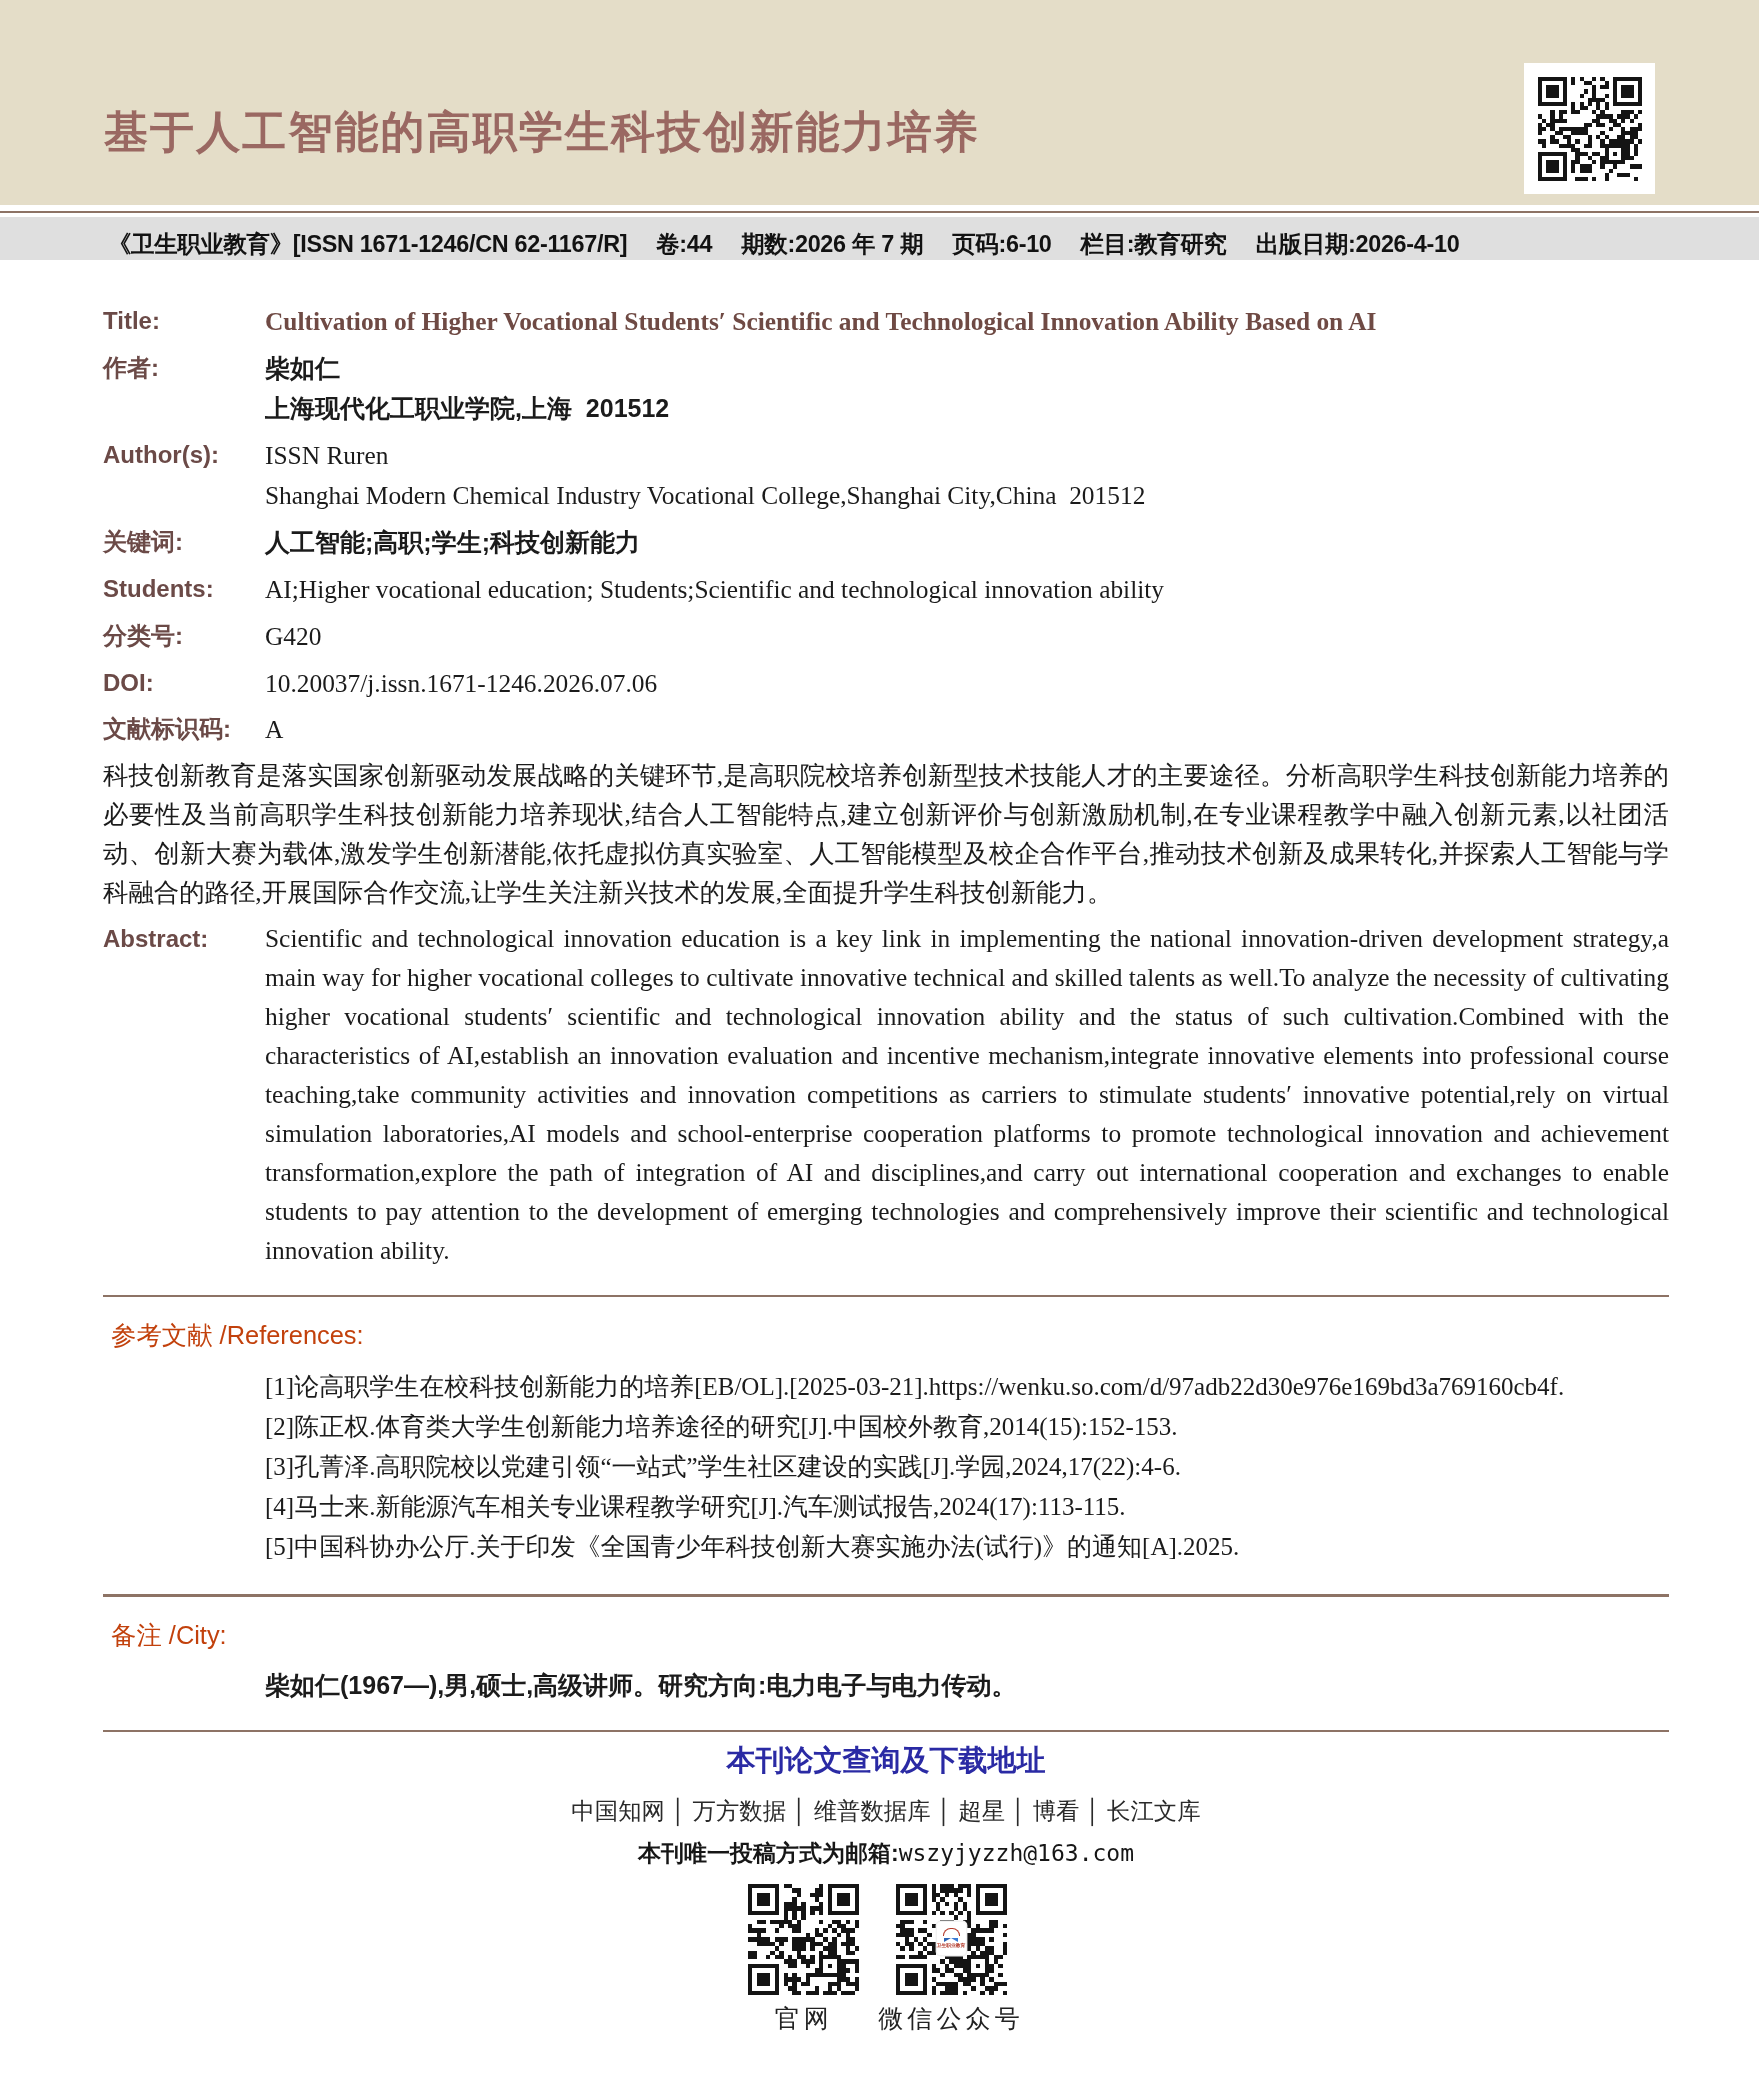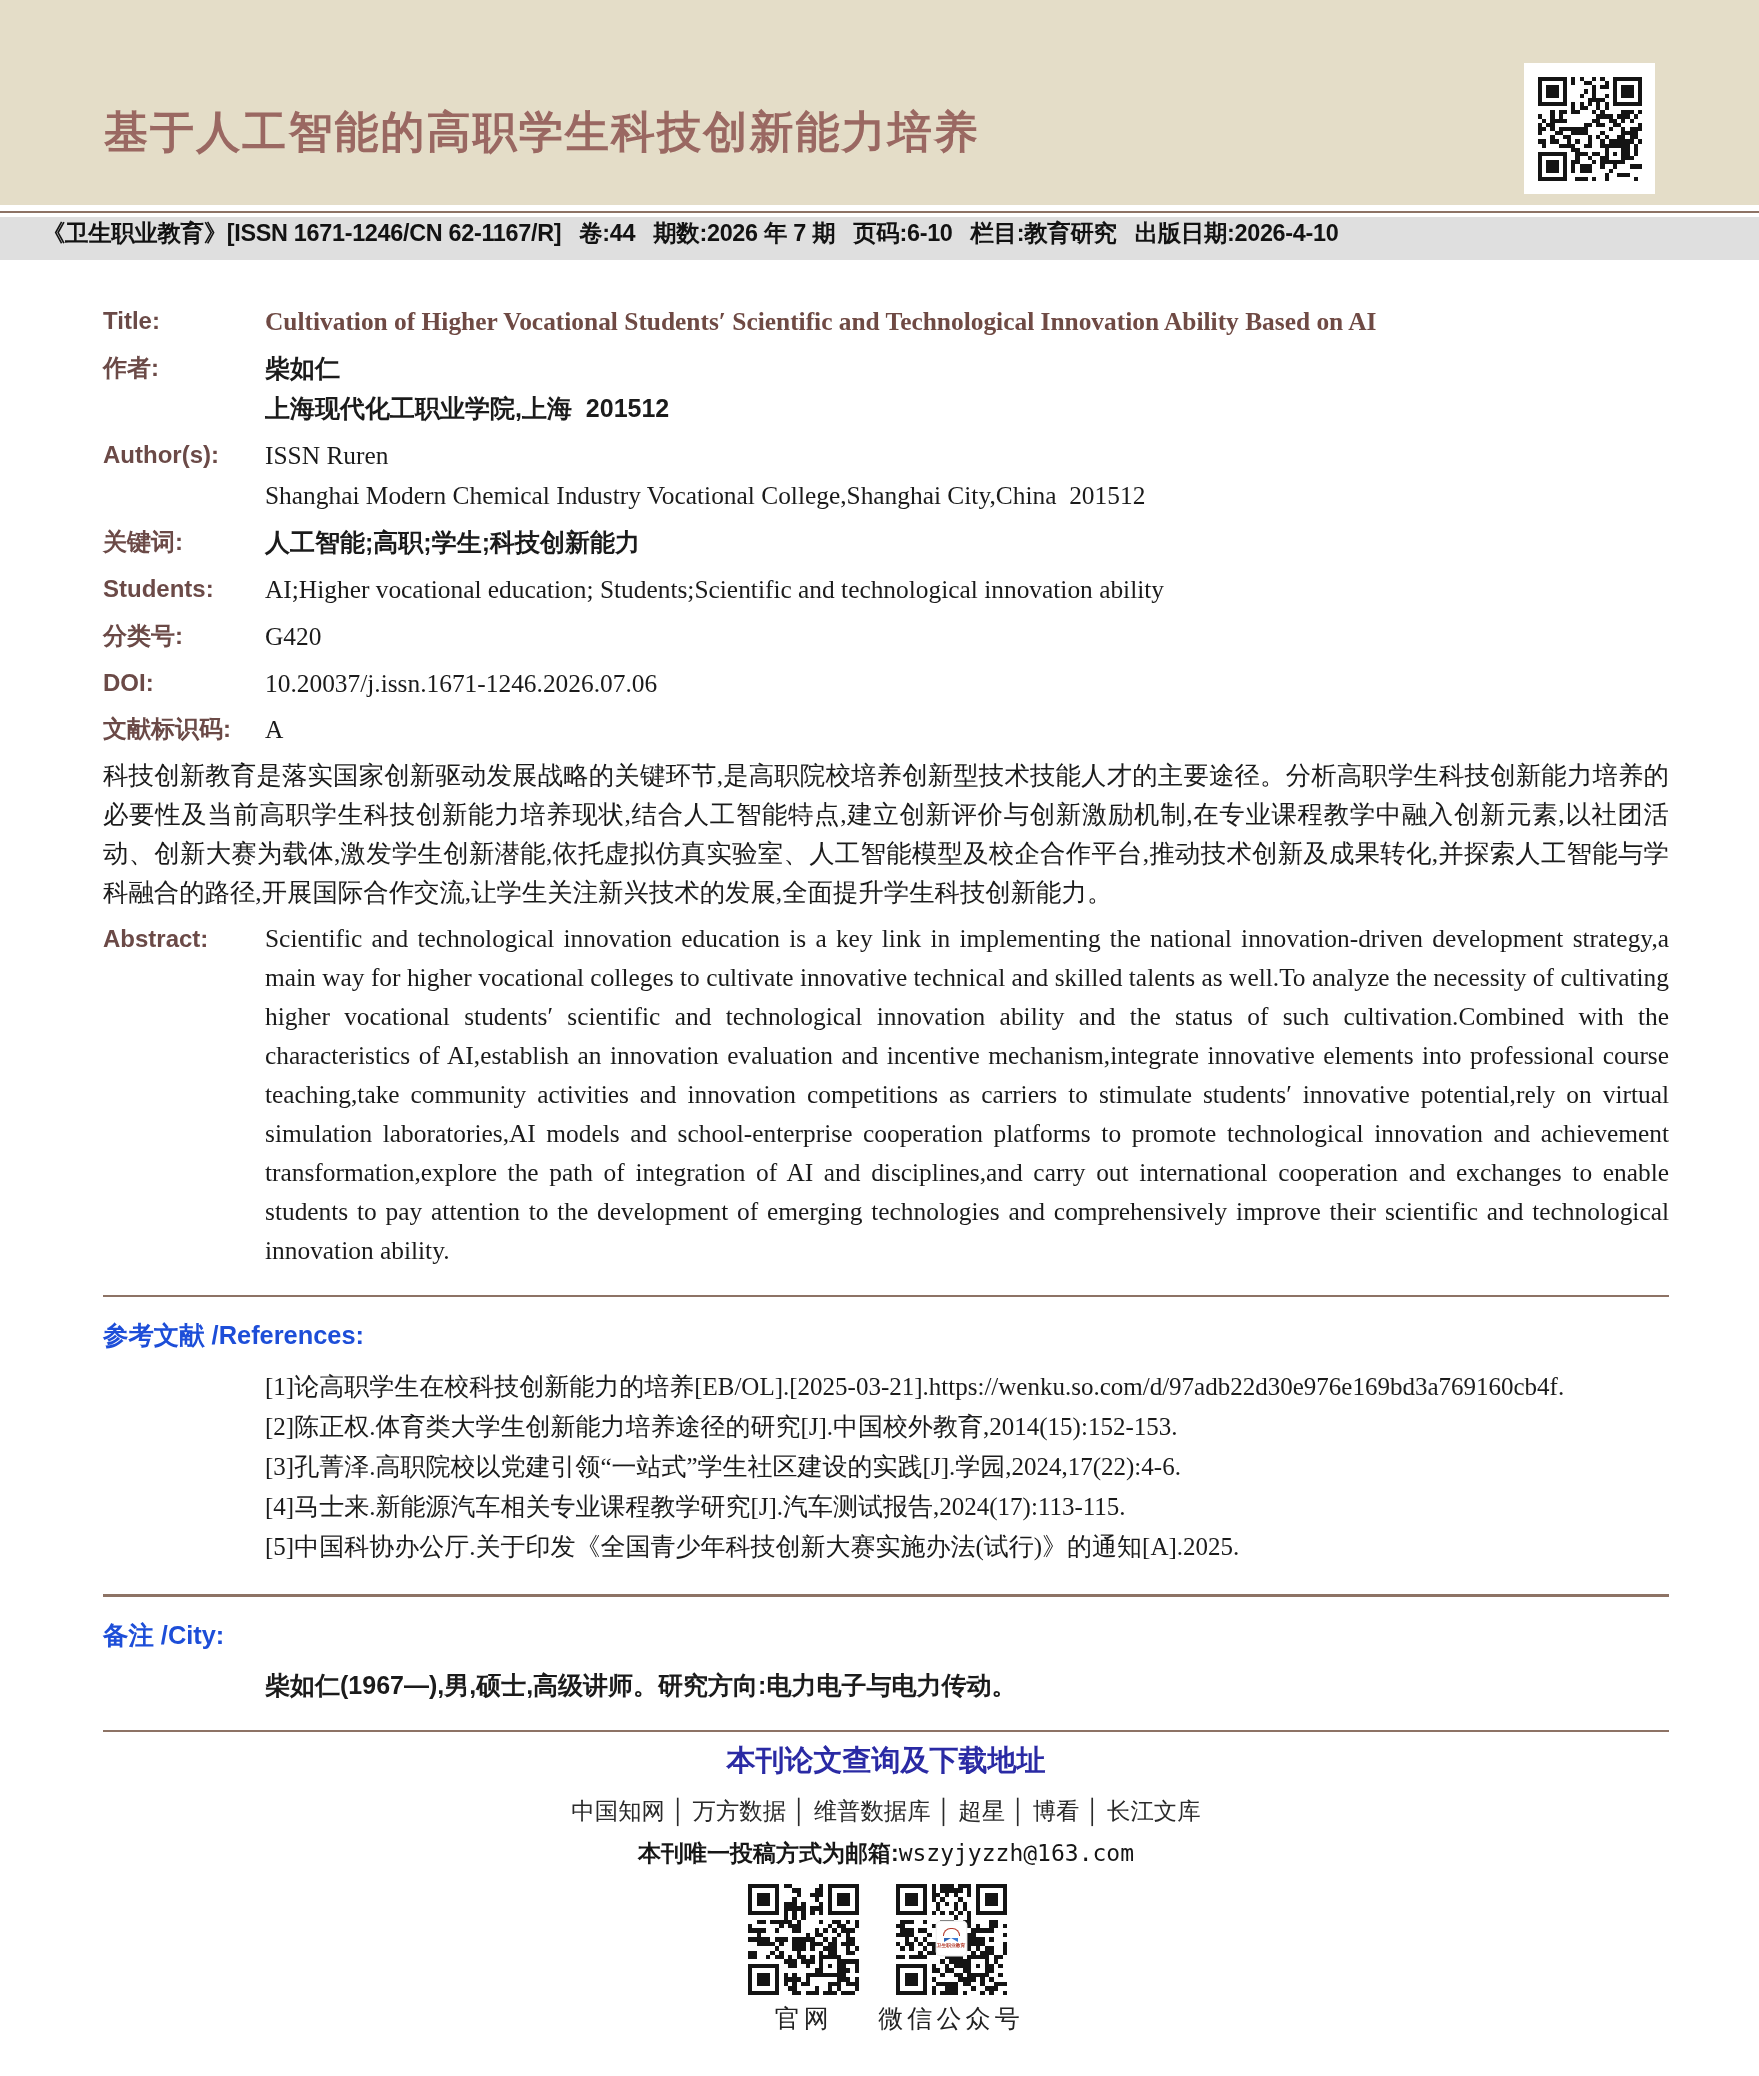--- a/index.html
+++ b/index.html
@@ -21,22 +21,22 @@
     background:#ffffff;display:flex;align-items:center;justify-content:center;
   }
   .head-qr svg{width:104px;height:104px;}
 
   .head-gap{height:5.5px;background:#ffffff;}
   .head-line{height:2.7px;background:#8d7365;}
   .head-gap2{height:4.1px;background:#ffffff;}
 
   
   .journal-bar{
-    height:43px;background:#dfdfdf;display:flex;align-items:flex-start;
-    padding-left:42px;gap:18px;white-space:nowrap;
+    height:43px;background:#dfdfdf;display:flex;align-items:flex-end;
+    padding-left:108px;gap:29px;white-space:nowrap;
     font-family:"Liberation Sans","DejaVu Sans",sans-serif;font-weight:bold;
     font-size:23.4px;color:#121212;letter-spacing:-0.3px;
   }
 
   
   .content{padding:34px 91px 0 103px;}
   .field{display:flex;margin-top:6.9px;}
   .flabel{
     flex:none;width:162px;
     font-family:"Liberation Sans","DejaVu Sans",sans-serif;font-weight:bold;
@@ -48,22 +48,22 @@
   .fvalue.justify{text-align:justify;line-height:39px;}
   .fline{display:block;}
 
   .rule{border:none;height:2.1px;background:#8d7365;margin:0;}
   .rule.r1{margin-top:25px;}
   .rule.r2{margin-top:27.5px;}
   .rule.r3{margin-top:25px;}
 
   .sec-heading{
     margin-top:22px;
-    font-family:"Liberation Sans","DejaVu Sans",sans-serif;font-weight:bold;
-    font-size:25.4px;color:#1d4ed8;
+    font-family:"Liberation Sans","DejaVu Sans",sans-serif;font-weight:normal;
+    font-size:25.4px;color:#c2410c;margin-left:8px;
   }
   .ref-list{margin-top:13.7px;padding-left:162px;}
   .ref-item{font-size:25px;line-height:40px;text-align:justify;overflow-wrap:break-word;word-break:break-all;}
   .memo-text{
     margin-top:12.4px;padding-left:162px;
     font-family:"Liberation Sans","DejaVu Sans",sans-serif;font-weight:bold;
     font-size:25px;line-height:40px;
   }
 
   

